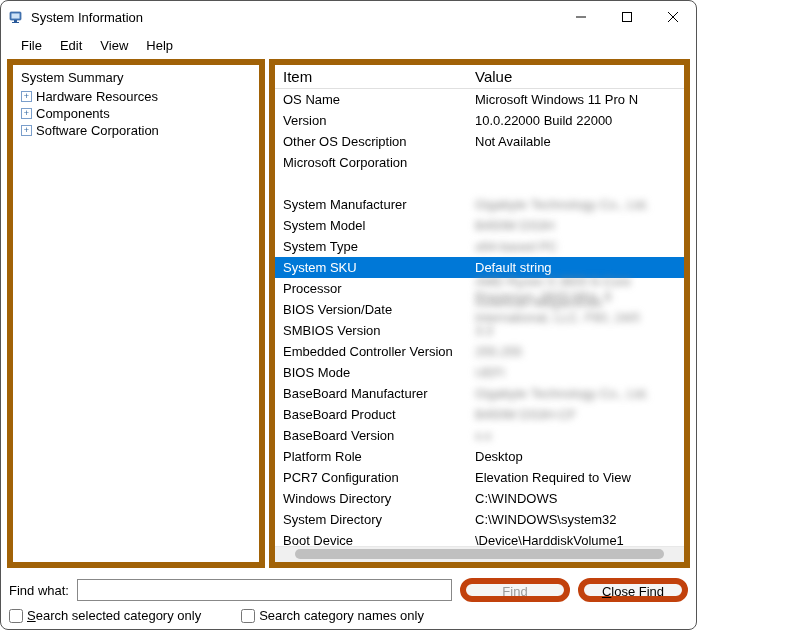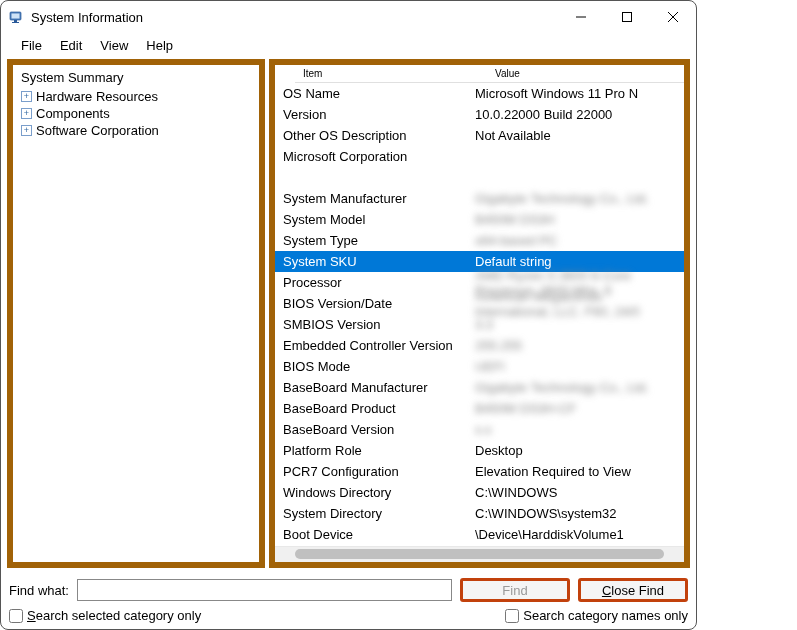--- a/index.html
+++ b/index.html
@@ -97,24 +97,23 @@
     flex: 1;
     overflow-y: scroll;
     overflow-x: hidden;
   }
   .detail-scroll::-webkit-scrollbar { width: 16px; }
   .detail-scroll::-webkit-scrollbar-track { background: #f0f0f0; }
   .detail-scroll::-webkit-scrollbar-thumb { background: #c0c0c0; border: 3px solid #f0f0f0; border-radius: 8px; }
   .detail-header {
     display: flex;
     border-bottom: 1px solid #e0e0e0;
-    font-size: 10px;
+    font-size: 15px;
     position: sticky; top: 0;
     background: #fff;
-    margin-left: 20px;
   }
   .col-item { width: 192px; padding: 3px 8px; }
   .col-value { flex: 1; padding: 3px 8px; }
   .detail-row {
     display: flex;
     font-size: 13px;
     height: 21px;
     align-items: center;
   }
   .detail-row.selected {
@@ -151,34 +150,33 @@
     flex: 1;
     height: 22px;
     border: 1px solid #888;
     padding: 0 4px;
     font-family: inherit;
     font-size: 13px;
   }
   .btn {
     height: 24px;
     min-width: 110px;
-    border: 3px solid #c2410c;
-    border-radius: 3px;
+    border: 6px solid #c2410c;
+    border-radius: 12px;
     background: #f5f5f5;
     font-family: inherit;
     font-size: 13px;
     padding: 0 15px;
   }
   .btn[disabled] { color: #9a9a9a; }
   .find-row2 {
     display: flex;
     align-items: center;
     gap: 40px;
     padding-left: 0;
-    justify-content: space-between;
   }
   .chk {
     display: flex; align-items: center; gap: 4px;
   }
   .chk input { width: 14px; height: 14px; margin: 0; }
   .underline-access { text-decoration: underline; }
 </style>
 </head>
 <body>
 

